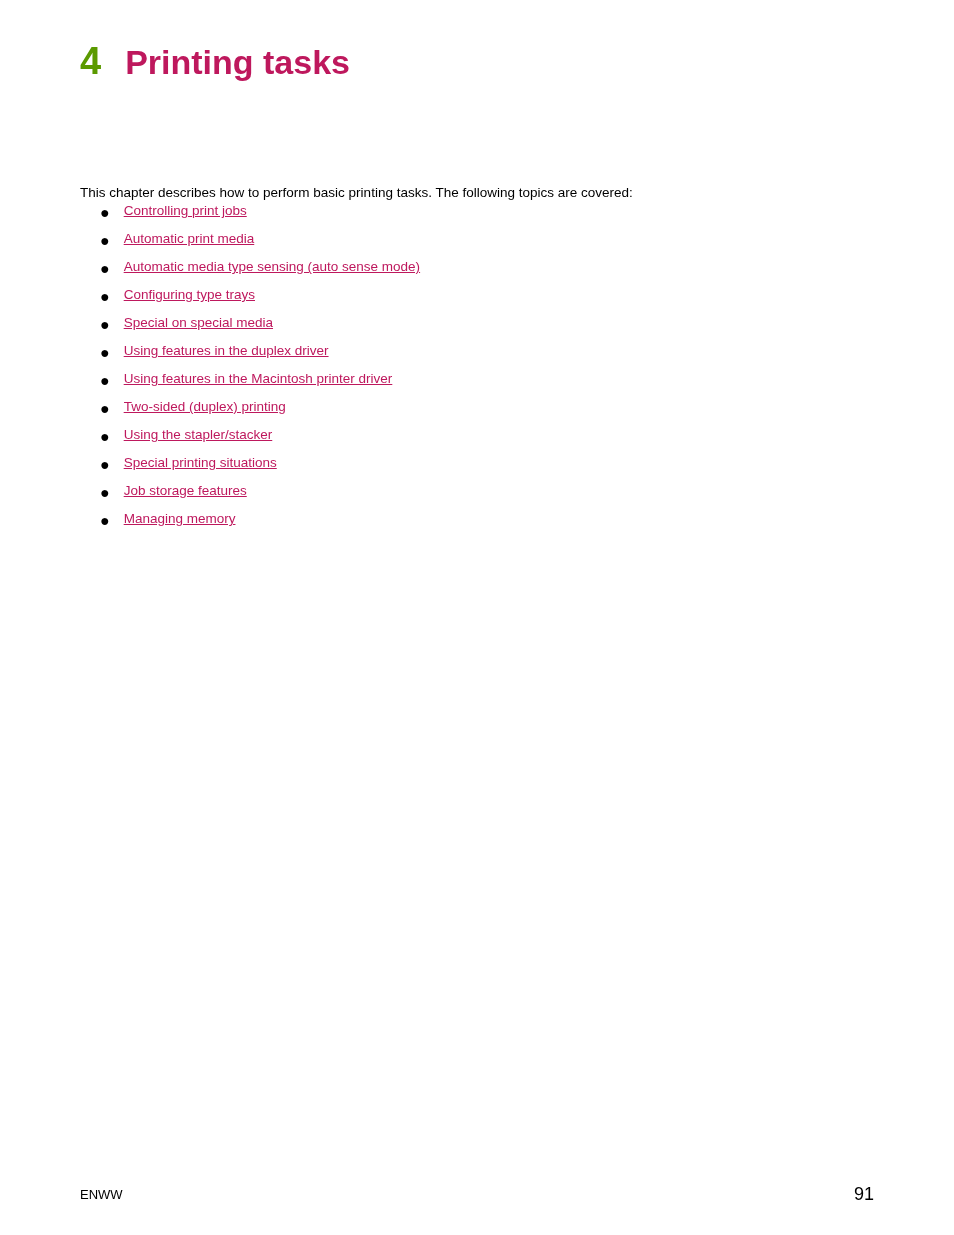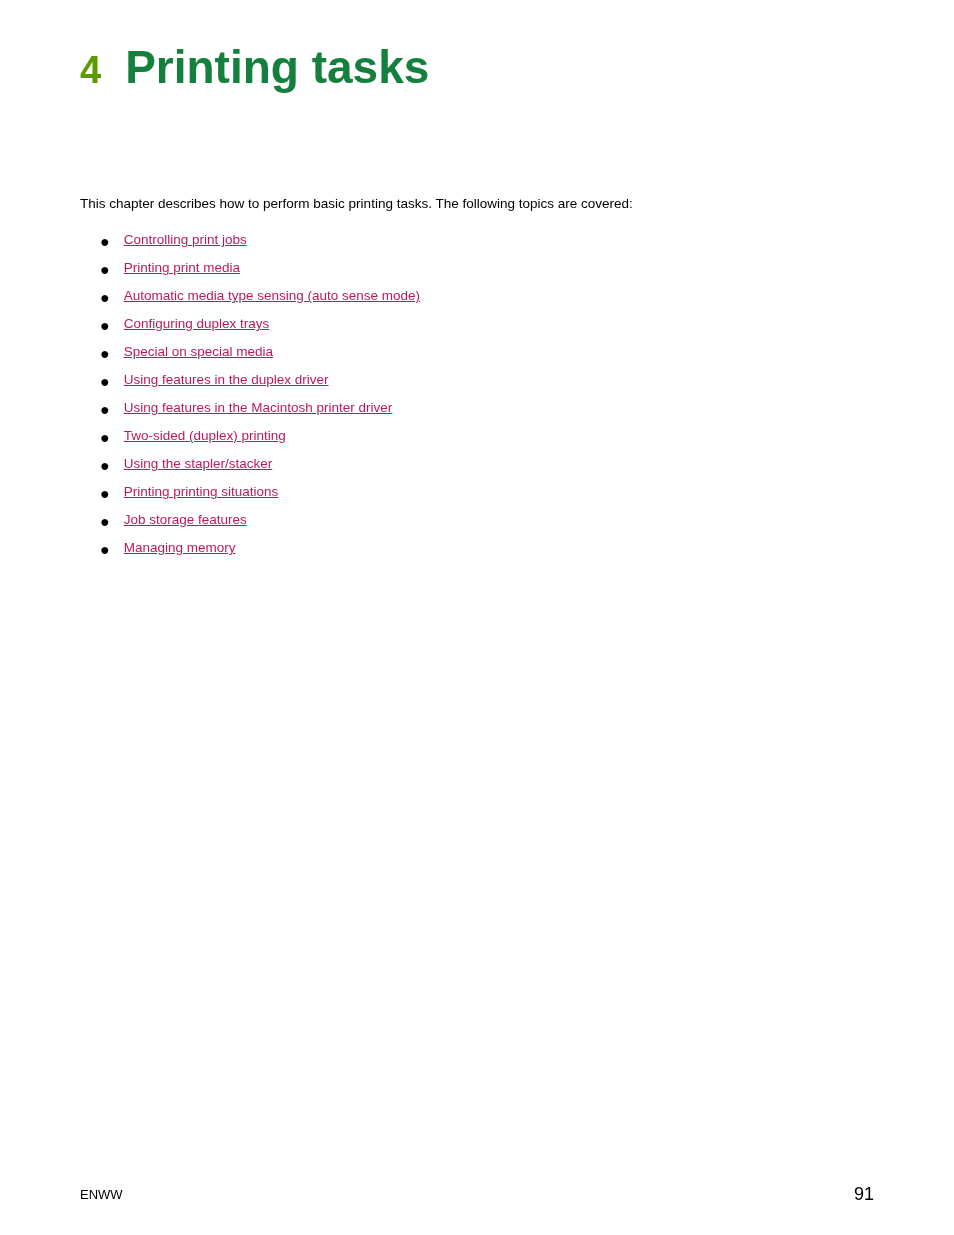--- a/index.html
+++ b/index.html
@@ -32,29 +32,28 @@
       padding-bottom: 20px;
     }
 
     .chapter-number {
       font-size: 38px;
       font-weight: bold;
       color: #5b9a00;
     }
 
     .chapter-title {
-      font-size: 46px;
+      font-size: 34px;
       font-weight: bold;
-      color: #15803d;
+      color: #be185d;
     }
 
     .intro-text {
       font-size: 13.5px;
       color: #000000;
-      margin-bottom: 18px;
       line-height: 1.5;
     }
 
     .toc-list {
       list-style: none;
       padding-left: 20px;
       margin-bottom: 20px;
     }
 
     .toc-list li {
@@ -110,29 +109,29 @@
 
   <p class="intro-text">This chapter describes how to perform basic printing tasks. The following topics are covered:</p>
 
   <ul class="toc-list">
   <li>
         <span class="bullet">●</span>
         <a href="#controlling-print-jobs">Controlling print jobs</a>
       </li>
       <li>
         <span class="bullet">●</span>
-        <a href="#selecting-print-media">Printing print media</a>
+        <a href="#selecting-print-media">Automatic print media</a>
       </li>
       <li>
         <span class="bullet">●</span>
         <a href="#automatic-media-type-sensing">Automatic media type sensing (auto sense mode)</a>
       </li>
       <li>
         <span class="bullet">●</span>
-        <a href="#configuring-input-trays">Configuring duplex trays</a>
+        <a href="#configuring-input-trays">Configuring type trays</a>
       </li>
       <li>
         <span class="bullet">●</span>
         <a href="#printing-on-special-media">Special on special media</a>
       </li>
       <li>
         <span class="bullet">●</span>
         <a href="#using-features-printer-driver">Using features in the duplex driver</a>
       </li>
       <li>
@@ -142,21 +141,21 @@
       <li>
         <span class="bullet">●</span>
         <a href="#two-sided-duplex-printing">Two-sided (duplex) printing</a>
       </li>
       <li>
         <span class="bullet">●</span>
         <a href="#using-the-stapler-stacker">Using the stapler/stacker</a>
       </li>
       <li>
         <span class="bullet">●</span>
-        <a href="#special-printing-situations">Printing printing situations</a>
+        <a href="#special-printing-situations">Special printing situations</a>
       </li>
       <li>
         <span class="bullet">●</span>
         <a href="#job-storage-features">Job storage features</a>
       </li>
       <li>
         <span class="bullet">●</span>
         <a href="#managing-memory">Managing memory</a>
       </li>
     </ul>

